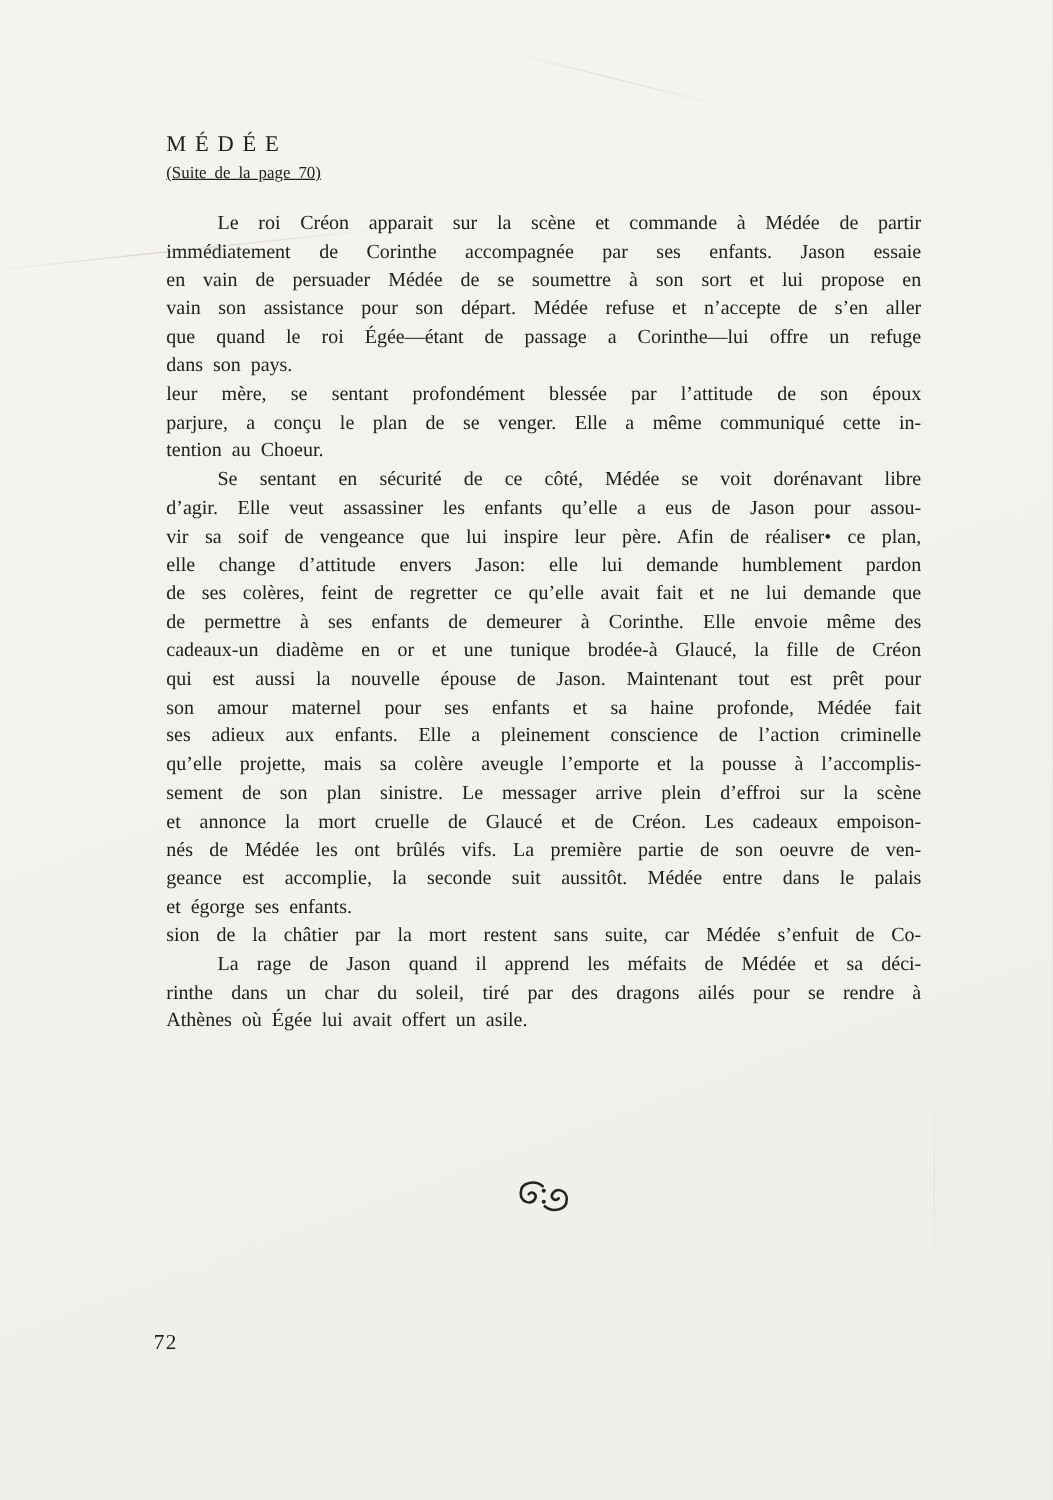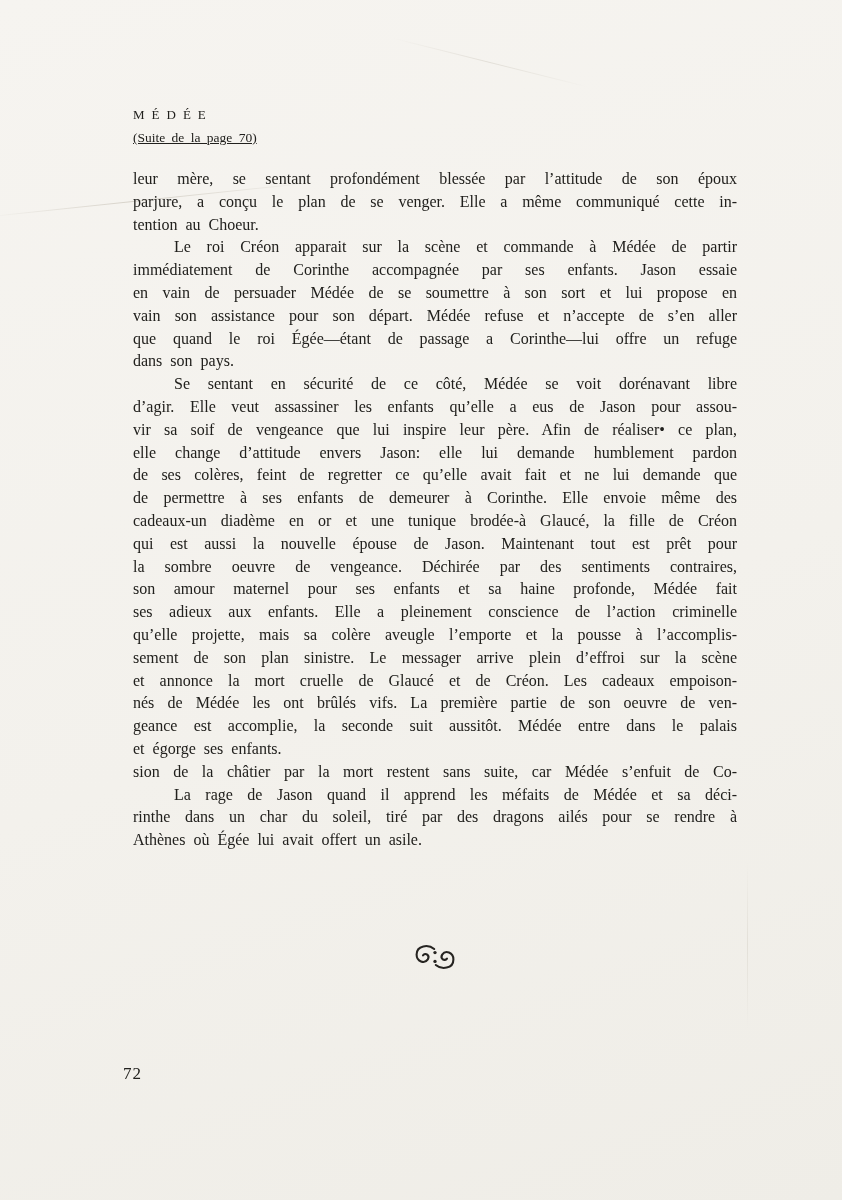--- a/index.html
+++ b/index.html
@@ -36,21 +36,21 @@
     background: linear-gradient(180deg, rgba(140,130,110,0) 0%, rgba(140,130,110,0.14) 50%, rgba(140,130,110,0) 100%);
   }
   .content {
     position: absolute;
     left: 133px;
     top: 104px;
     width: 604px;
   }
   .title {
     margin: 0;
-    font-size: 13px;
+    font-size: 18px;
     font-weight: 400;
     letter-spacing: 7px;
     line-height: 22px;
   }
   .subtitle {
     margin-top: 3px;
     font-size: 13.5px;
     word-spacing: 3px;
     line-height: 18px;
     text-decoration: underline;
@@ -97,42 +97,41 @@
 <div class="sheet">
   <div class="crease crease1"></div>
   <div class="crease crease2"></div>
   <div class="crease crease3"></div>
 
   <div class="content">
     <h1 class="title">MÉDÉE</h1>
     <div class="subtitle">(Suite de la page 70)</div>
     <div class="bodytext">
         <div class="paragraph">
-          <div class="line">leur mère, se sentant profondément blessée par l’attitude de son époux</div>
-          <div class="line">parjure, a conçu le plan de se venger. Elle a même communiqué cette in-</div>
-          <div class="line last">tention au Choeur.</div>
-        </div>
-        <div class="paragraph">
           <div class="line indent">Le roi Créon apparait sur la scène et commande à Médée de partir</div>
           <div class="line">immédiatement de Corinthe accompagnée par ses enfants. Jason essaie</div>
           <div class="line">en vain de persuader Médée de se soumettre à son sort et lui propose en</div>
           <div class="line">vain son assistance pour son départ. Médée refuse et n’accepte de s’en aller</div>
           <div class="line">que quand le roi Égée—étant de passage a Corinthe—lui offre un refuge</div>
           <div class="line last">dans son pays.</div>
+        </div>
+        <div class="paragraph">
+          <div class="line">leur mère, se sentant profondément blessée par l’attitude de son époux</div>
+          <div class="line">parjure, a conçu le plan de se venger. Elle a même communiqué cette in-</div>
+          <div class="line last">tention au Choeur.</div>
         </div>
         <div class="paragraph">
           <div class="line indent">Se sentant en sécurité de ce côté, Médée se voit dorénavant libre</div>
           <div class="line">d’agir. Elle veut assassiner les enfants qu’elle a eus de Jason pour assou-</div>
           <div class="line">vir sa soif de vengeance que lui inspire leur père. Afin de réaliser• ce plan,</div>
           <div class="line">elle change d’attitude envers Jason: elle lui demande humblement pardon</div>
           <div class="line">de ses colères, feint de regretter ce qu’elle avait fait et ne lui demande que</div>
           <div class="line">de permettre à ses enfants de demeurer à Corinthe. Elle envoie même des</div>
           <div class="line">cadeaux-un diadème en or et une tunique brodée-à Glaucé, la fille de Créon</div>
           <div class="line">qui est aussi la nouvelle épouse de Jason. Maintenant tout est prêt pour</div>
-          <div class="line">la sombre oeuvre de vengeance. Déchirée par des sentiments contraires,</div>
           <div class="line">son amour maternel pour ses enfants et sa haine profonde, Médée fait</div>
           <div class="line">ses adieux aux enfants. Elle a pleinement conscience de l’action criminelle</div>
           <div class="line">qu’elle projette, mais sa colère aveugle l’emporte et la pousse à l’accomplis-</div>
           <div class="line">sement de son plan sinistre. Le messager arrive plein d’effroi sur la scène</div>
           <div class="line">et annonce la mort cruelle de Glaucé et de Créon. Les cadeaux empoison-</div>
           <div class="line">nés de Médée les ont brûlés vifs. La première partie de son oeuvre de ven-</div>
           <div class="line">geance est accomplie, la seconde suit aussitôt. Médée entre dans le palais</div>
           <div class="line last">et égorge ses enfants.</div>
         </div>
         <div class="paragraph">

